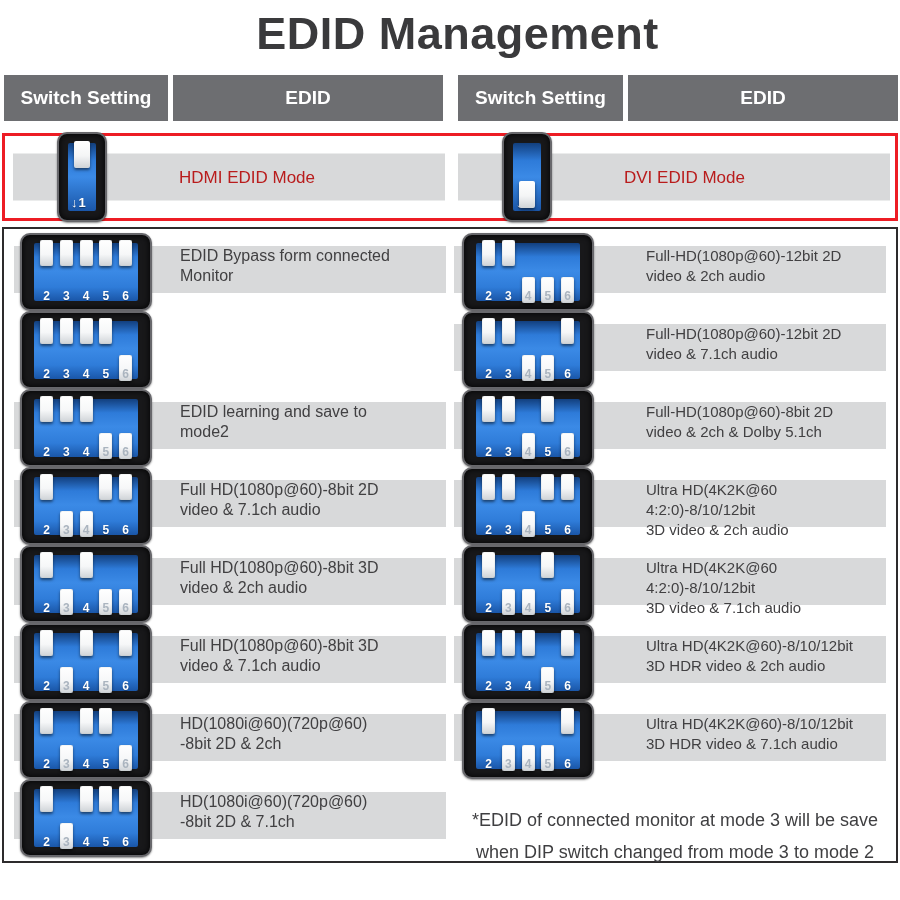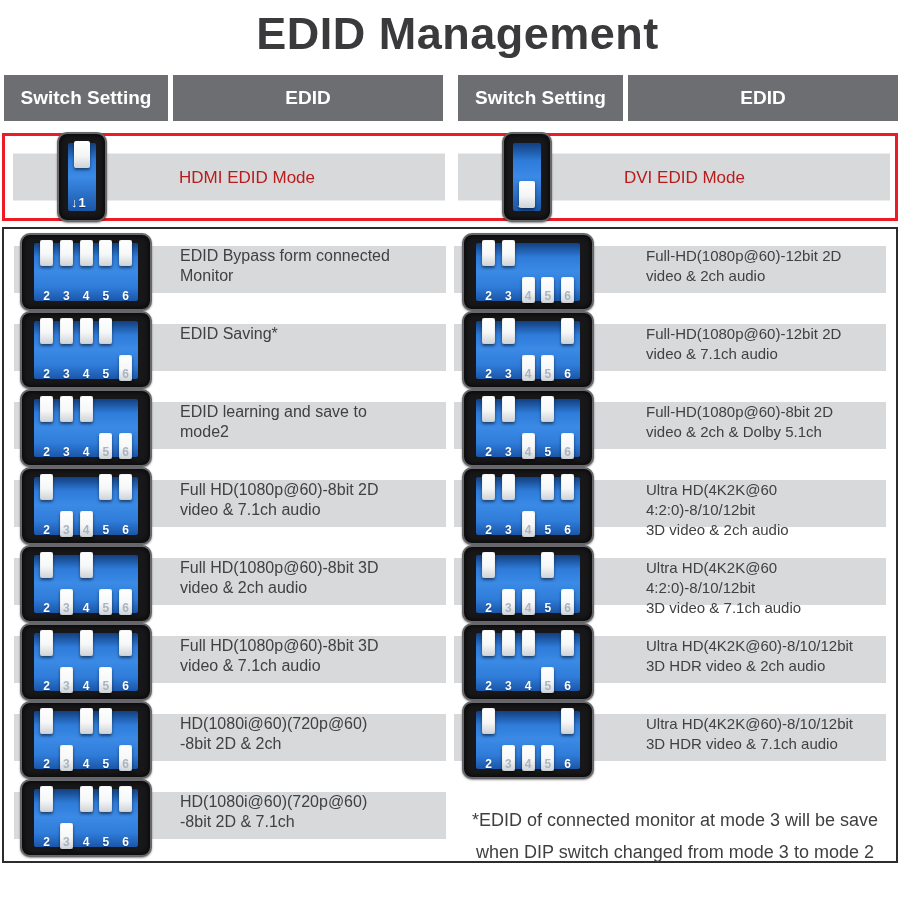--- a/index.html
+++ b/index.html
@@ -188,23 +188,20 @@
               <div class="dip-track">
                 <span class="dip-slider up"></span>
                 <span class="dip-num">5</span>
               </div>
               <div class="dip-track">
                 <span class="dip-slider down"></span>
                 <span class="dip-num covered">6</span>
               </div>
             </div>
           </div>
-          <div class="cell-bar">
-            <span class="cell-label">EDID Saving*</span>
-          </div>
         </div>
         <div class="row-cell rside">
           <div class="dip">
             <div class="dip-face">
               <div class="dip-track">
                 <span class="dip-slider up"></span>
                 <span class="dip-num">2</span>
               </div>
               <div class="dip-track">
                 <span class="dip-slider up"></span>

